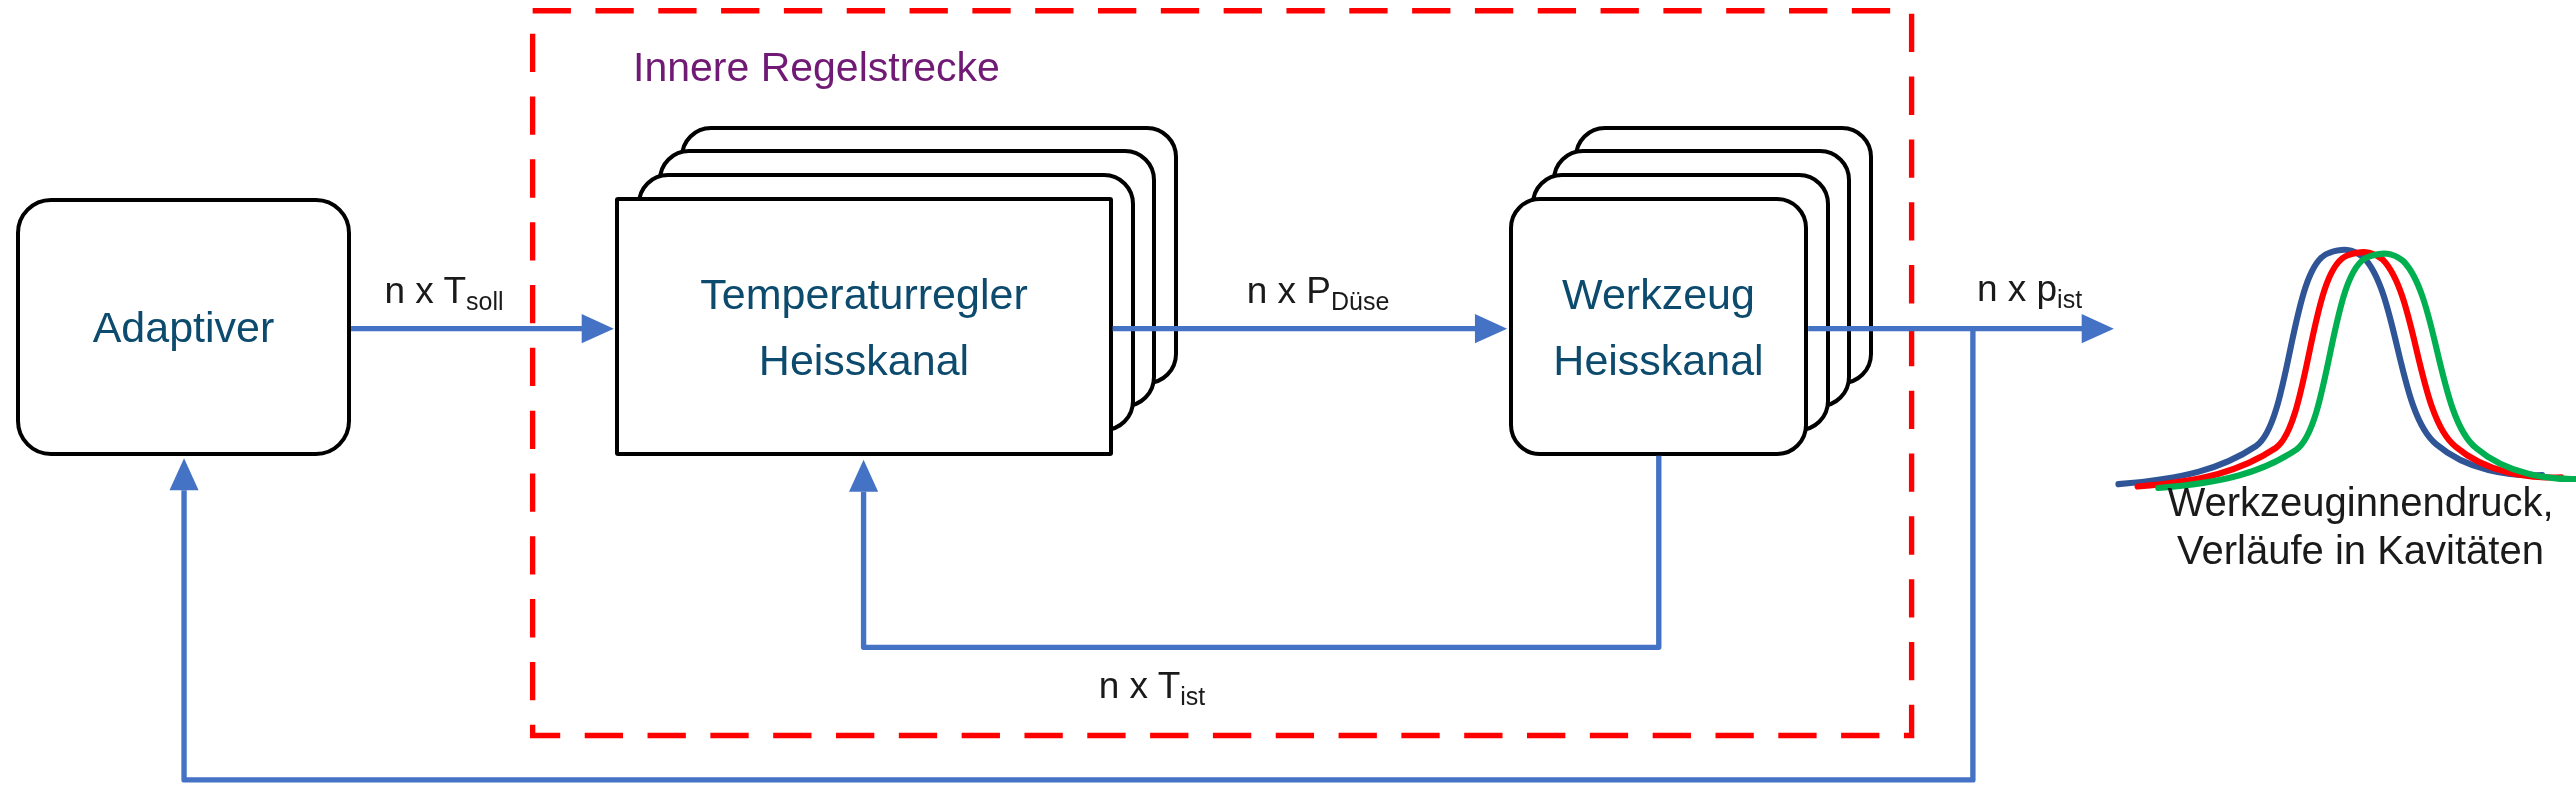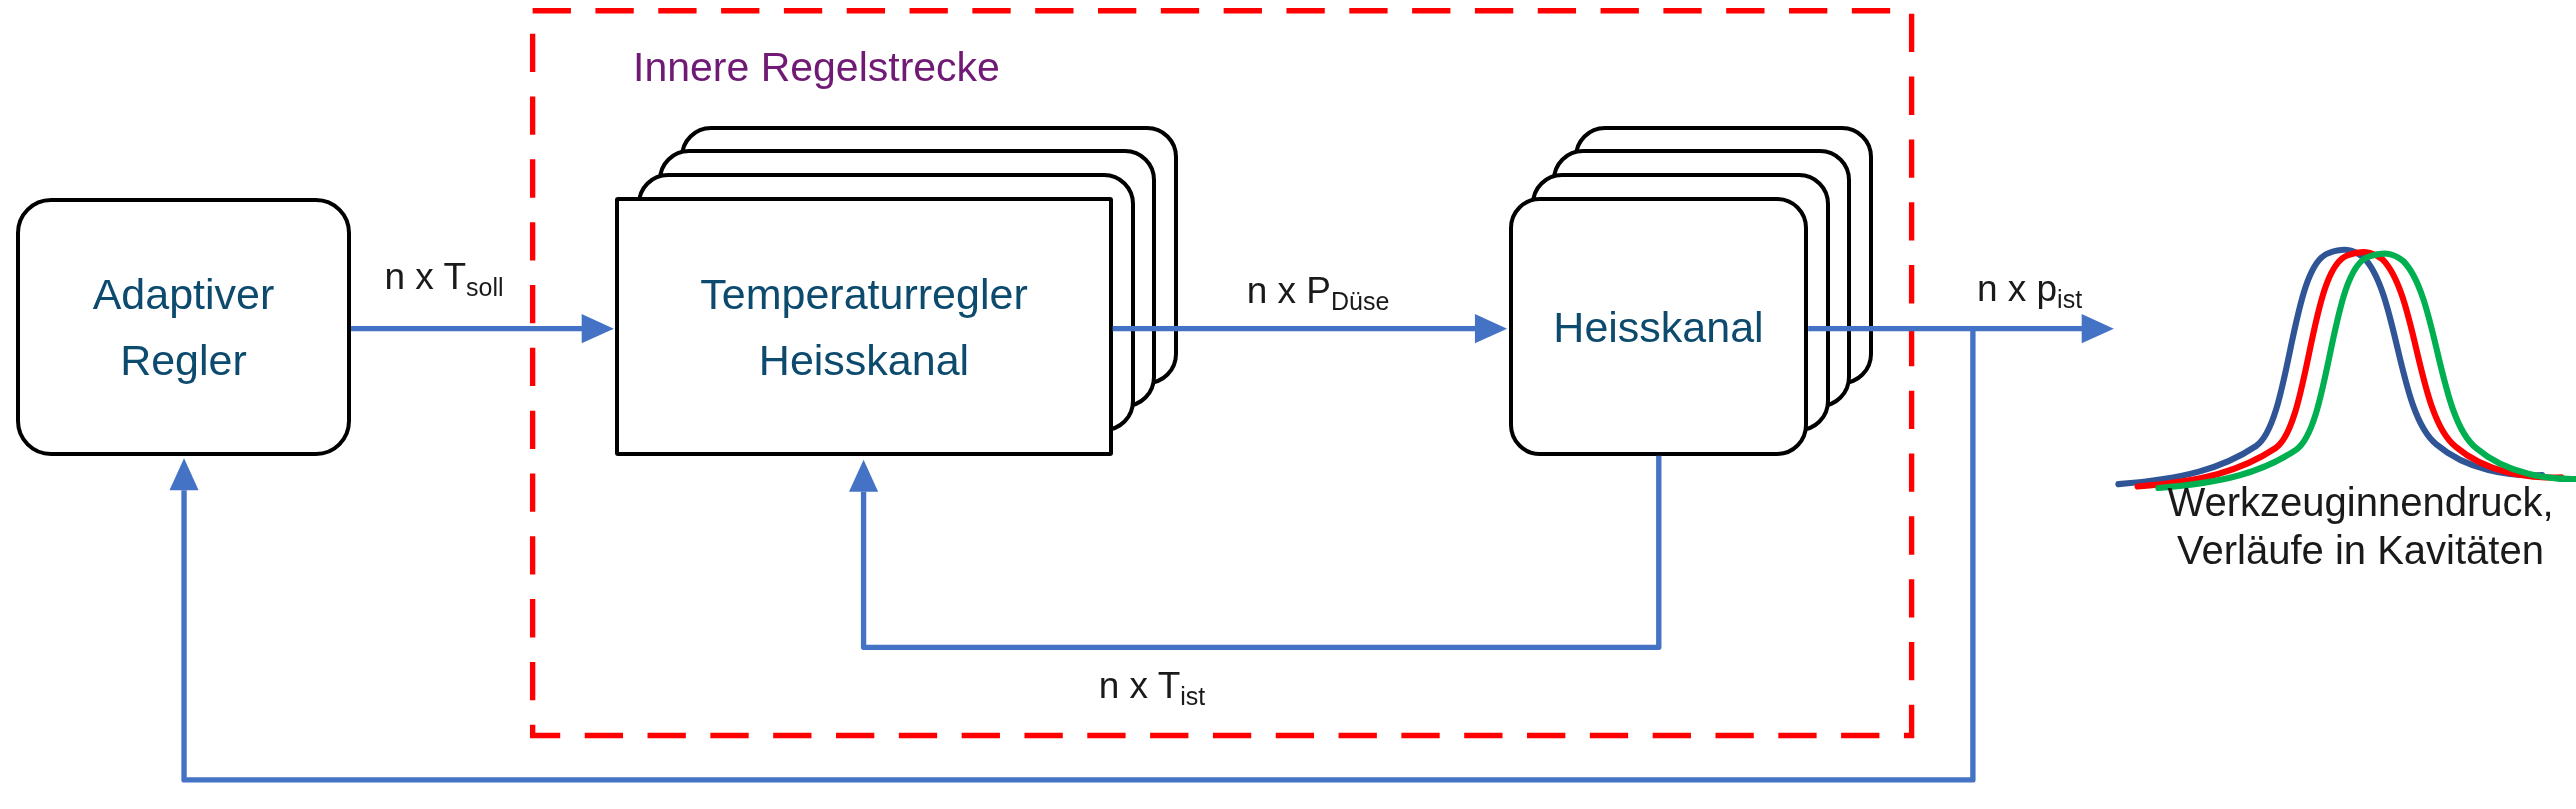--- a/index.html
+++ b/index.html
@@ -82,21 +82,21 @@
   
   .t-b3 { left: 680px; top: 126px; width: 498px; height: 259px; border-radius: 31px; }
   .t-b2 { left: 658px; top: 149px; width: 498px; height: 259px; border-radius: 31px; }
   .t-b1 { left: 637px; top: 173px; width: 498px; height: 259px; border-radius: 31px; }
   .t-b0 { left: 615px; top: 197px; width: 498px; height: 259px; border-radius: 3px; }
   
   .w-b3 { left: 1574px; top: 126px; width: 299px; height: 259px; border-radius: 31px; }
   .w-b2 { left: 1552px; top: 149px; width: 299px; height: 259px; border-radius: 31px; }
   .w-b1 { left: 1531px; top: 173px; width: 299px; height: 259px; border-radius: 31px; }
   .w-b0 { left: 1509px; top: 197px; width: 299px; height: 259px; border-radius: 31px; }
-  .label-t-soll  { left: 352px;  top: 256px; width: 184px; }
+  .label-t-soll  { left: 352px;  top: 270px; width: 184px; }
   .label-p-duese { left: 1222px; top: 270px; width: 192px; }
   .label-p-ist   { left: 1916px; top: 268px; width: 149px; margin-left: 39px; }
   .label-t-ist   { left: 1064px; top: 665px; width: 176px; }
 </style>
 </head>
 <body>
 
 <div class="canvas">
 
   <svg class="connector-layer" viewBox="0 0 3362 1056">
@@ -121,39 +121,39 @@
     <path d="M2765,632 C2850,625 2900,612 2945,582 C2990,550 2990,345 3040,330 C3058,324 3070,324 3085,336 C3130,382 3130,540 3180,580 C3220,614 3275,622 3318,620" fill="none" stroke-width="8" stroke-linecap="round" stroke="#2F5597"></path>
     <path d="M2765,632 C2850,625 2900,612 2945,582 C2990,550 2990,345 3040,330 C3058,324 3070,324 3085,336 C3130,382 3130,540 3180,580 C3220,614 3275,622 3318,620" transform="translate(25,3)" fill="none" stroke-width="8" stroke-linecap="round" stroke="#FF0000"></path>
     <path d="M2765,632 C2850,625 2900,612 2945,582 C2990,550 2990,345 3040,330 C3058,324 3070,324 3085,336 C3130,382 3130,540 3180,580 C3220,614 3275,622 3318,620" transform="translate(52,5)" fill="none" stroke-width="8" stroke-linecap="round" stroke="#00B050"></path>
   </svg>
 
   <div class="inner-loop-title">Innere Regelstrecke</div>
 
   <div class="block block-adaptive">
     <div class="block-label">
       <div>Adaptiver</div>
-      <div>Regler</div>
     </div>
   </div>
 
   <div class="block t-b3"></div>
   <div class="block t-b2"></div>
   <div class="block t-b1"></div>
   <div class="block t-b0">
     <div class="block-label">
       <div>Temperaturregler</div>
       <div>Heisskanal</div>
     </div>
   </div>
 
   <div class="block w-b3"></div>
   <div class="block w-b2"></div>
   <div class="block w-b1"></div>
   <div class="block w-b0">
     <div class="block-label">
+      <div>Werkzeug</div>
       <div>Heisskanal</div>
     </div>
   </div>
 
   <div class="signal-label label-t-soll">
     <span>n x T</span><span class="sub">soll</span>
   </div>
   <div class="signal-label label-p-duese">
     <span>n x P</span><span class="sub">Düse</span>
   </div>

